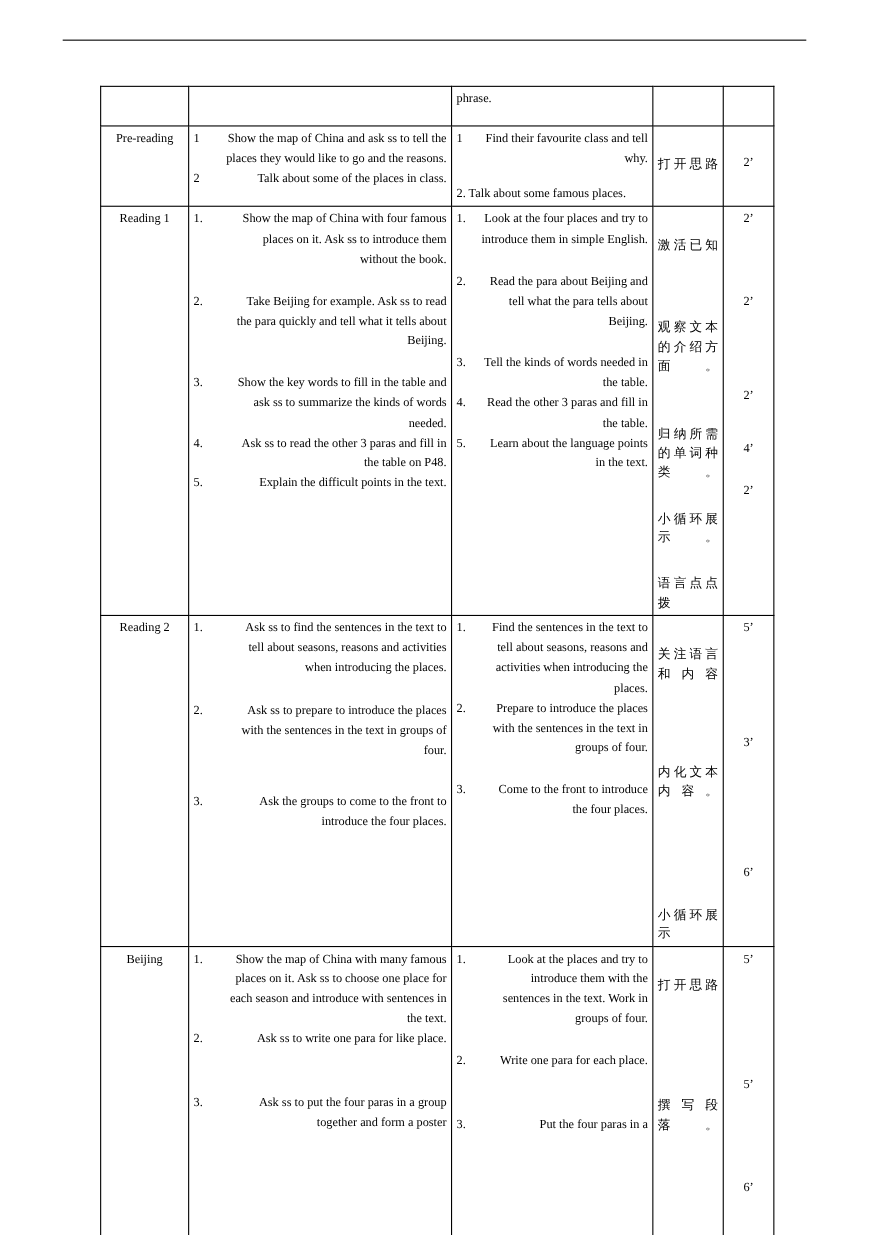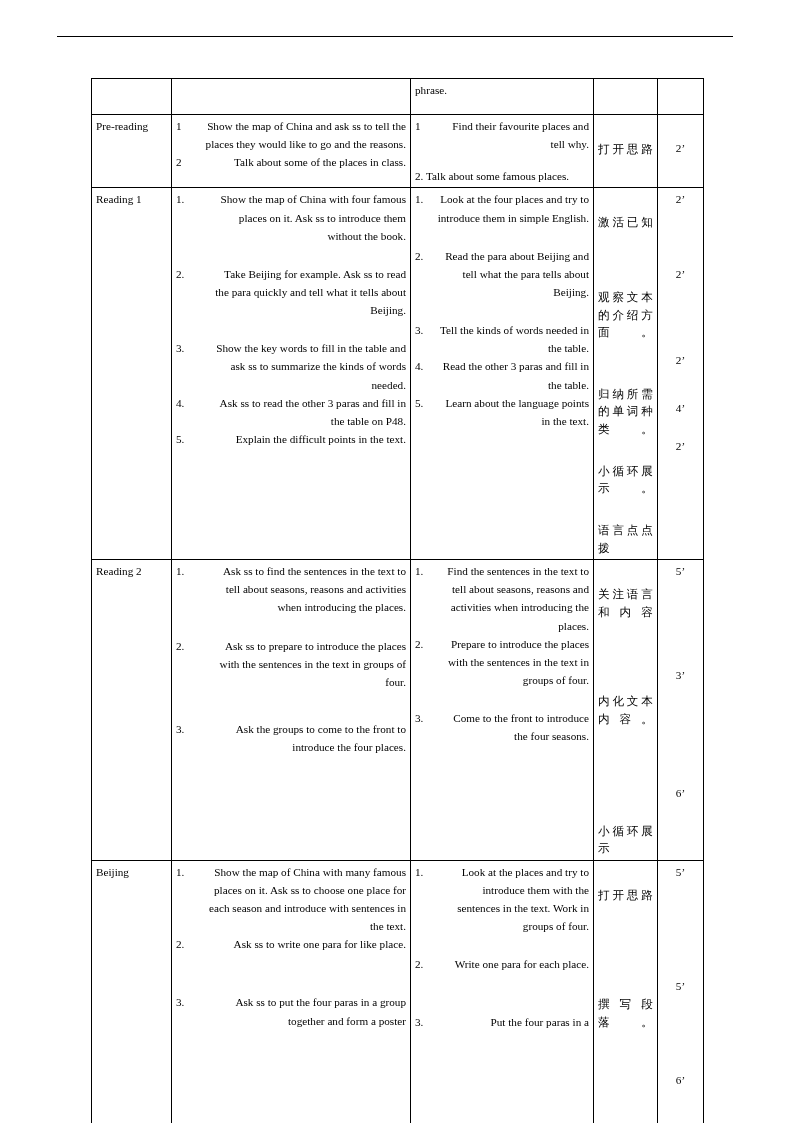--- a/index.html
+++ b/index.html
@@ -51,20 +51,21 @@
     box-sizing: border-box;
   }
   
   col.c-stage   { width: 80px; }
   col.c-teacher { width: 239px; }
   col.c-student { width: 183px; }
   col.c-intent  { width: 64px; }
   col.c-time    { width: 46px; }
 
   td.stage {
+    text-align: center;
     vertical-align: middle;
     padding: 2px 2px;
   }
   td.teacher, td.student {
     padding-top: 3px;
   }
   td.intent {
     font-family: "DejaVu Sans", "Liberation Sans", sans-serif;
     font-size: 11.6px;
     line-height: 1.52;
@@ -157,21 +158,21 @@
               <span class="body just">Show the map of China and ask ss to tell the places they would like to go and the reasons.</span>
             </div>
             <div class="item">
               <span class="num">2</span>
               <span class="body just">Talk about some of the places in class.</span>
             </div>
           </td>
           <td class="student">
             <div class="item">
               <span class="num">1</span>
-              <span class="body just">Find their favourite places and tell why.</span>
+              <span class="body just">Find their favourite class and tell why.</span>
             </div>
             <div class="gap"></div>
             <div class="plain">
               <span>2.</span>
               <span>Talk about some famous places.</span>
             </div>
           </td>
           <td class="intent">
             <div class="intent-block jt">打开思路</div>
           </td>
@@ -281,21 +282,21 @@
               <span class="num">1.</span>
               <span class="body plain">Find the sentences in the text to tell about seasons, reasons and activities when introducing the places.</span>
             </div>
             <div class="item">
               <span class="num">2.</span>
               <span class="body plain">Prepare to introduce the places with the sentences in the text in groups of four.</span>
             </div>
             <div class="gap-lg"></div>
             <div class="item">
               <span class="num">3.</span>
-              <span class="body plain">Come to the front to introduce the four seasons.</span>
+              <span class="body plain">Come to the front to introduce the four places.</span>
             </div>
           </td>
           <td class="intent">
             <div class="intent-block jt">关注语言和内容</div>
             <div class="intent-spacer-d"></div>
             <div class="intent-block jt">内化文本内容。</div>
             <div class="intent-spacer-d"></div>
             <div class="intent-spacer-a"></div>
             <div class="intent-block jt">小循环展示</div>
           </td>

